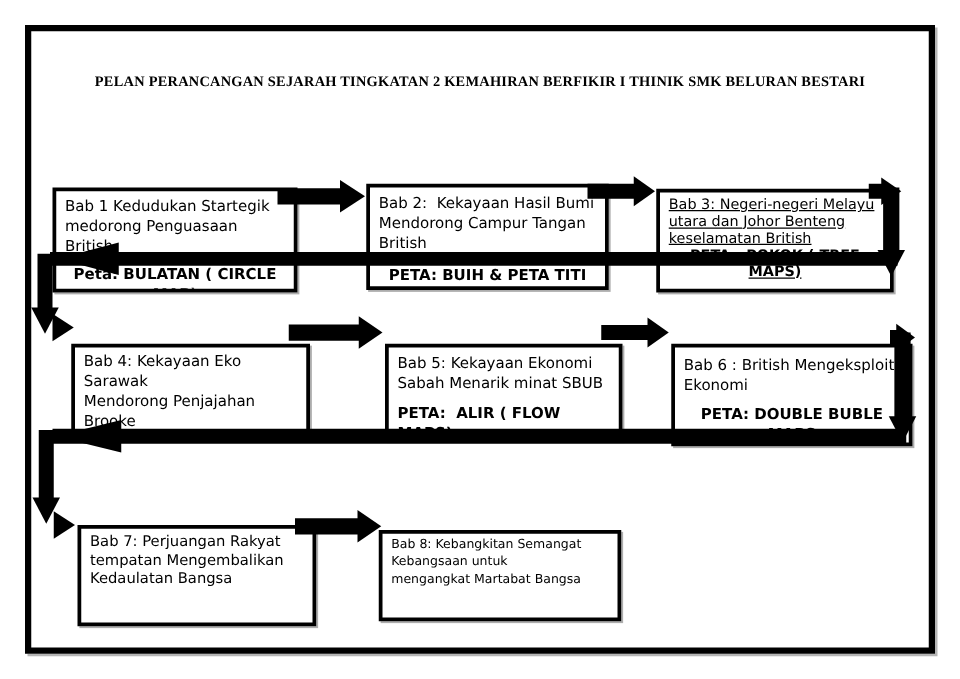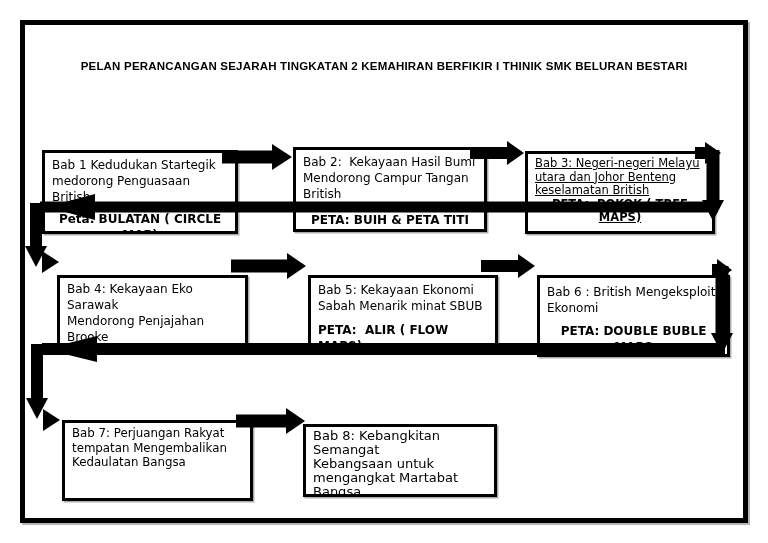--- a/index.html
+++ b/index.html
@@ -11,21 +11,21 @@
   }
   .frame{
     position:absolute;left:20px;top:20px;width:718px;height:493px;
     border:5px solid #000;
     box-shadow:2px 2px 0 #b5b5b5;
     background:#fff;
   }
   .title{
     position:absolute;left:20px;top:60px;width:728px;
     text-align:center;
-    font-family:Liberation Sans, sans-serif;
+    font-family:Liberation Serif, serif;
     font-weight:bold;font-size:11.5px;letter-spacing:.2px;
     white-space:nowrap;
   }
   .box{
     position:absolute;background:#fff;border:3px solid #000;
     box-shadow:1.5px 1.5px 0 #adadad;
     overflow:hidden;z-index:2;
     font-size:12px;line-height:16px;
     padding:4px 7px 0 7px;
     margin-top:32px;
@@ -40,21 +40,21 @@
   .b2 .peta{margin-top:10px;}
   .b3{left:525px;top:119px;width:170px;height:74px;font-size:11.5px;line-height:13.5px;padding-top:3px;text-decoration:underline;}
   .b3 .peta{margin-top:0;}
   .b4{left:57px;top:243px;width:171px;height:67px;padding-top:3px;}
   .b5{left:308px;top:243px;width:170px;height:68px;}
   .b5 .peta{margin-top:8px;}
   .b6{left:537px;top:243px;width:173px;height:70px;padding-top:6px;}
   .b6 .peta{margin-top:7px;}
   .b7{left:62px;top:388px;width:171px;height:72px;font-size:11.8px;line-height:14.5px;padding-top:3px;}
   .b7 .peta{margin-top:5px;}
-  .b8{left:303px;top:392px;width:174px;height:65px;font-size:13px;line-height:14px;padding-top:2px;}
+  .b8{left:303px;top:392px;width:174px;height:65px;font-size:10px;line-height:14px;padding-top:2px;}
   svg.arrows{position:absolute;left:0;top:0;z-index:5;pointer-events:none;}
   svg.arrows line{stroke:#000;}
   svg.arrows polygon{fill:#000;}
 </style>
 </head>
 <body>
 
 <div class="frame"></div>
 
 <div class="title">PELAN PERANCANGAN SEJARAH TINGKATAN 2 KEMAHIRAN BERFIKIR I THINIK  SMK BELURAN BESTARI</div>

